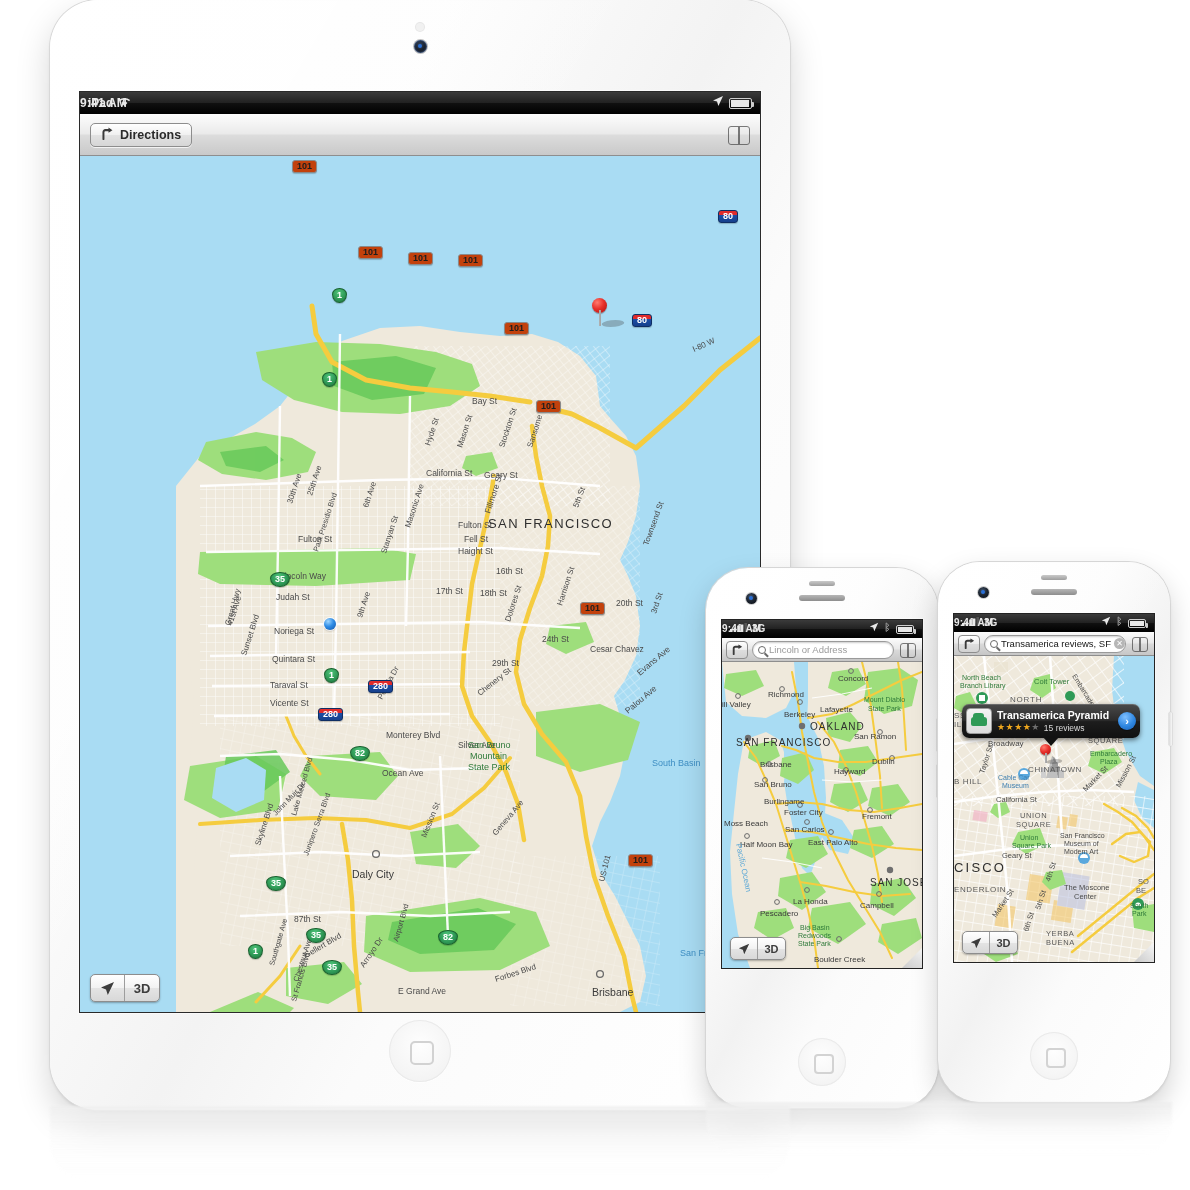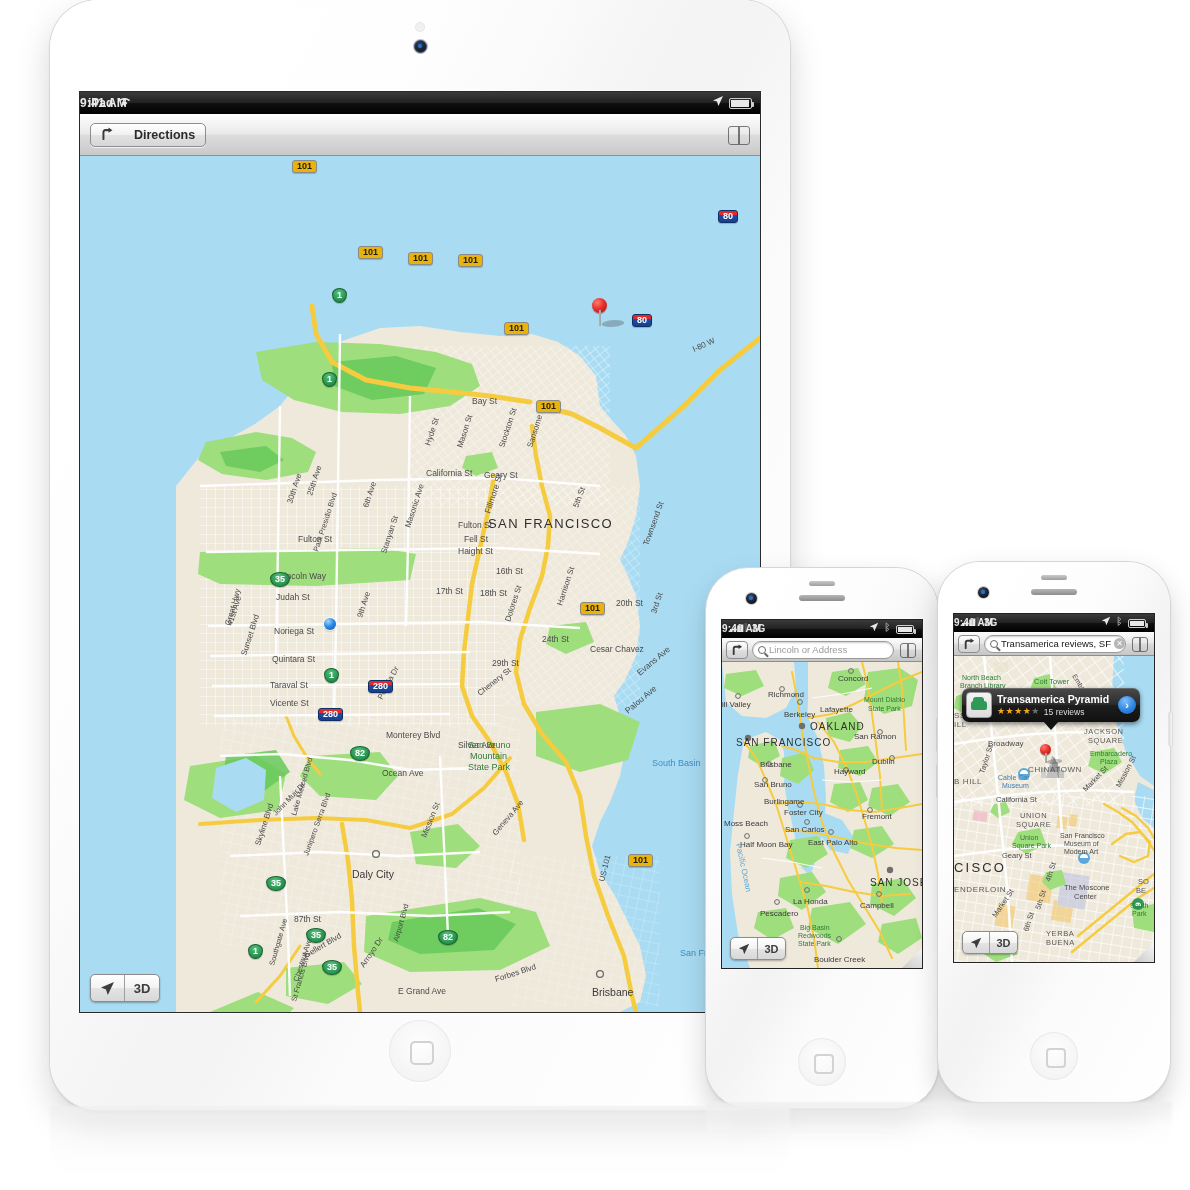--- a/index.html
+++ b/index.html
@@ -73,21 +73,21 @@
   .wifi-g{ font-size:13px; }
 
   
   #ipad-toolbar{
     height:42px; width:100%;
     background:linear-gradient(#fdfdfd 0%, #eaeaea 48%, #dcdcdc 52%, #c9c9c9 100%);
     border-bottom:1px solid #8e8e8e;
     display:flex; align-items:center; padding:0 10px; gap:8px; position:relative; z-index:5;
   }
   .ios-btn{
-    height:24px; padding:0 10px; display:flex;align-items:center;gap:20px;
+    height:24px; padding:0 10px; display:flex;align-items:center;gap:6px;
     border:1px solid #8d8d8d; border-radius:5px;
     background:linear-gradient(#ffffff 0%, #f0f0f0 50%, #e2e2e2 51%, #d6d6d6 100%);
     font-size:12.5px; color:#2b2b2b; font-weight:bold;
     box-shadow:0 1px 0 rgba(255,255,255,.75);
   }
   .dir-glyph{ font-size:14px; color:#3b3b3b; transform:scaleX(.9); }
   #ipad-spacer{ flex:1; }
   .book-icon{ width:22px;height:17px; position:relative; opacity:.72; }
   .book-icon:before, .book-icon:after{
     content:""; position:absolute; top:0; width:10px;height:17px;
@@ -141,21 +141,21 @@
     background:radial-gradient(circle at 35% 30%, #ff7b70 0%, #e8312b 45%, #a60f0c 100%);
     box-shadow:0 1px 1px rgba(0,0,0,.35); }
   .pin .stick{ position:absolute; left:6.5px; top:12px; width:2px;height:16px;
     background:linear-gradient(90deg,#8d8d8d,#cfcfcf,#7c7c7c); }
   .pin .shadow{ position:absolute; left:10px; top:22px; width:22px;height:7px;
     background:rgba(60,60,60,.30); border-radius:50%; transform:skewX(-35deg); }
 
   
   .shield{
     position:absolute; font-size:9px; font-weight:bold; color:#1d1d1d;
-    background:#eab308; border:1px solid #8a8a8a; border-radius:3px;
+    background:#c2410c; border:1px solid #8a8a8a; border-radius:3px;
     padding:1px 4px; line-height:1.05; box-shadow:0 1px 1px rgba(0,0,0,.2);
   }
   .shield.i{ color:#fff; background:linear-gradient(#e02b2b 0%, #e02b2b 34%, #1d4fa8 34%, #16408c 100%); border-color:#0f2e63;}
   .shield.st{
     background:radial-gradient(circle at 45% 28%, #4fc37a 0%, #2f9a57 55%, #1d6d3b 100%);
     color:#fff; border:1px solid #19622f; border-radius:50%/42% 42% 58% 58%;
     padding:2px 4px;
   }
 
   
@@ -200,21 +200,21 @@
     box-shadow:inset 0 1px 2px rgba(0,0,0,.2); display:flex;align-items:center;gap:3px;padding:0 5px;
     font-size:9.5px;color:#161616; overflow:hidden; white-space:nowrap;}
   .ph-search .mag{ width:8px;height:8px;border-width:1.4px; }
   .ph-search .clearbtn{ width:11px;height:11px;font-size:8px; }
   .ph-book{ width:20px;height:18px; display:flex;align-items:center;justify-content:center; flex:none;}
   .ph-book .book-icon{ width:16px;height:13px;}
   .ph-book .book-icon:before,.ph-book .book-icon:after{ width:7px;height:13px;border-width:1.3px;}
 
   
   .callout{
-    position:absolute; left:8px; top:32px; width:178px;
+    position:absolute; left:8px; top:48px; width:178px;
     background:linear-gradient(#4a4a4a 0%, #2c2c2c 48%, #1d1d1d 52%, #111 100%);
     border-radius:7px; box-shadow:0 2px 5px rgba(0,0,0,.5), inset 0 1px 0 rgba(255,255,255,.18);
     display:flex; align-items:center; padding:4px; gap:5px; z-index:4;
   }
   .callout:after{
     content:""; position:absolute; left:50%; margin-left:-8px; bottom:-8px;
     width:0;height:0; border-left:8px solid transparent;border-right:8px solid transparent;
     border-top:9px solid #121212;
   }
   .co-thumb{ width:26px;height:26px;border-radius:4px; flex:none;

